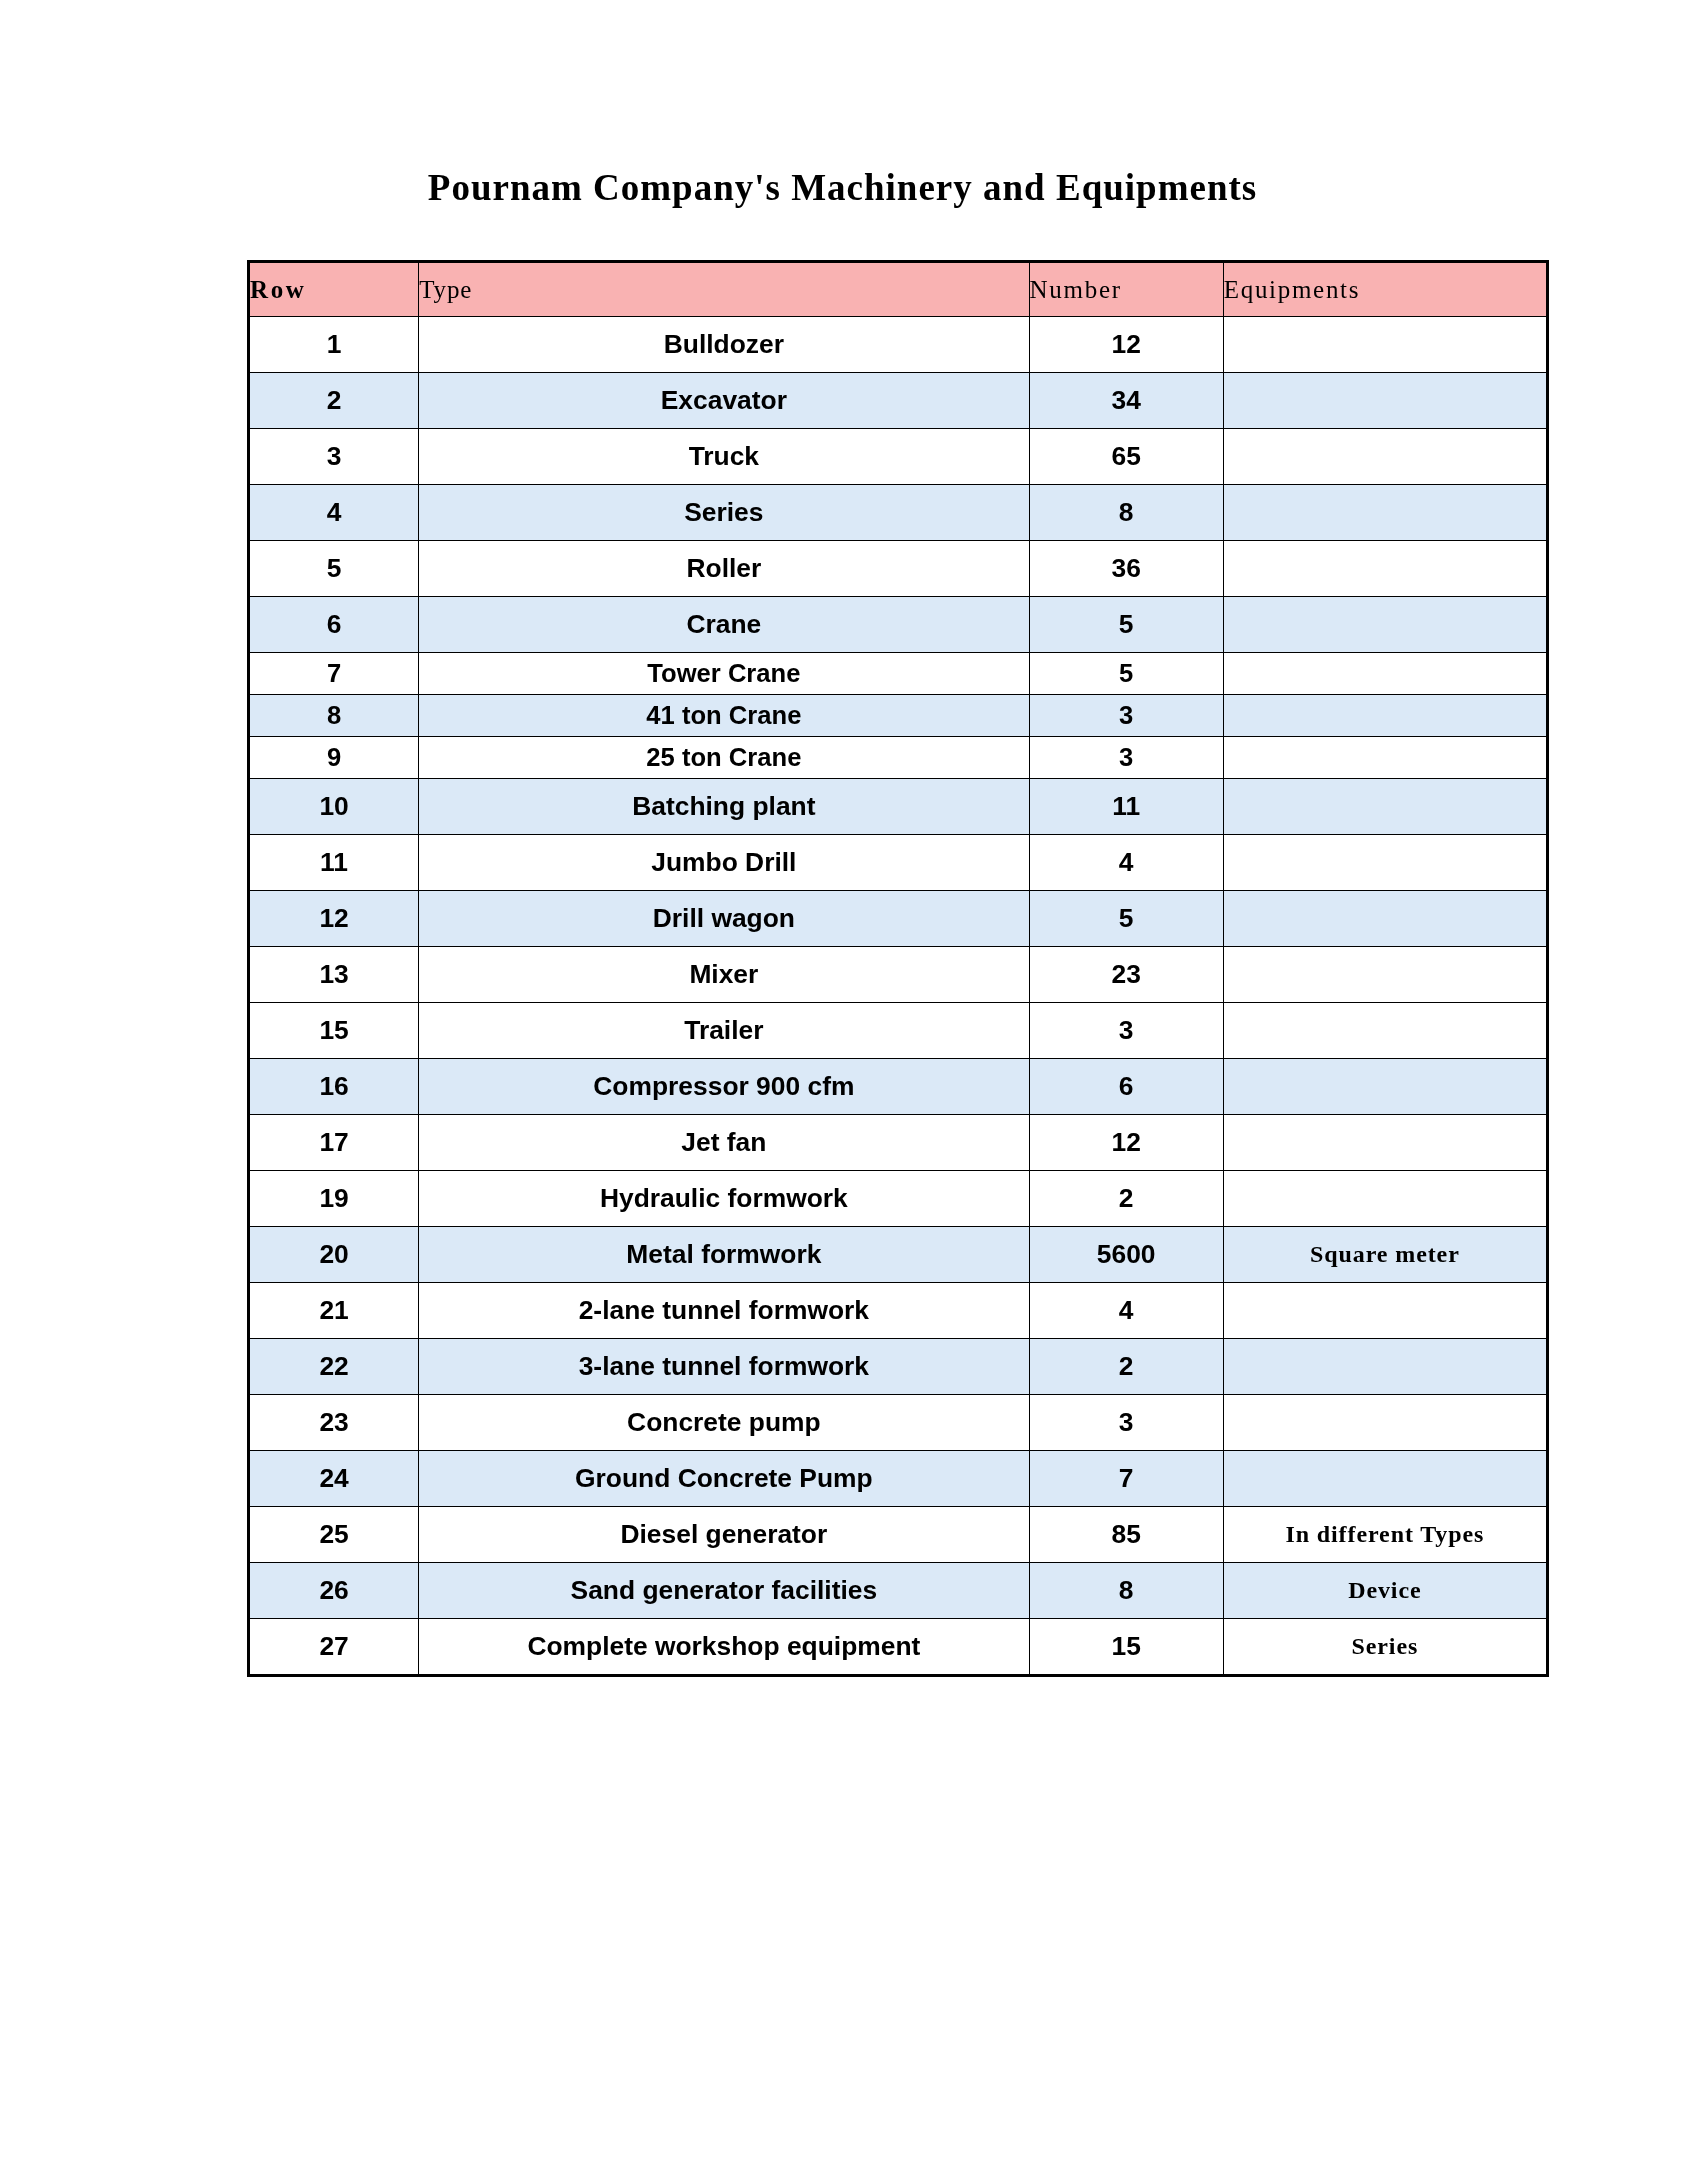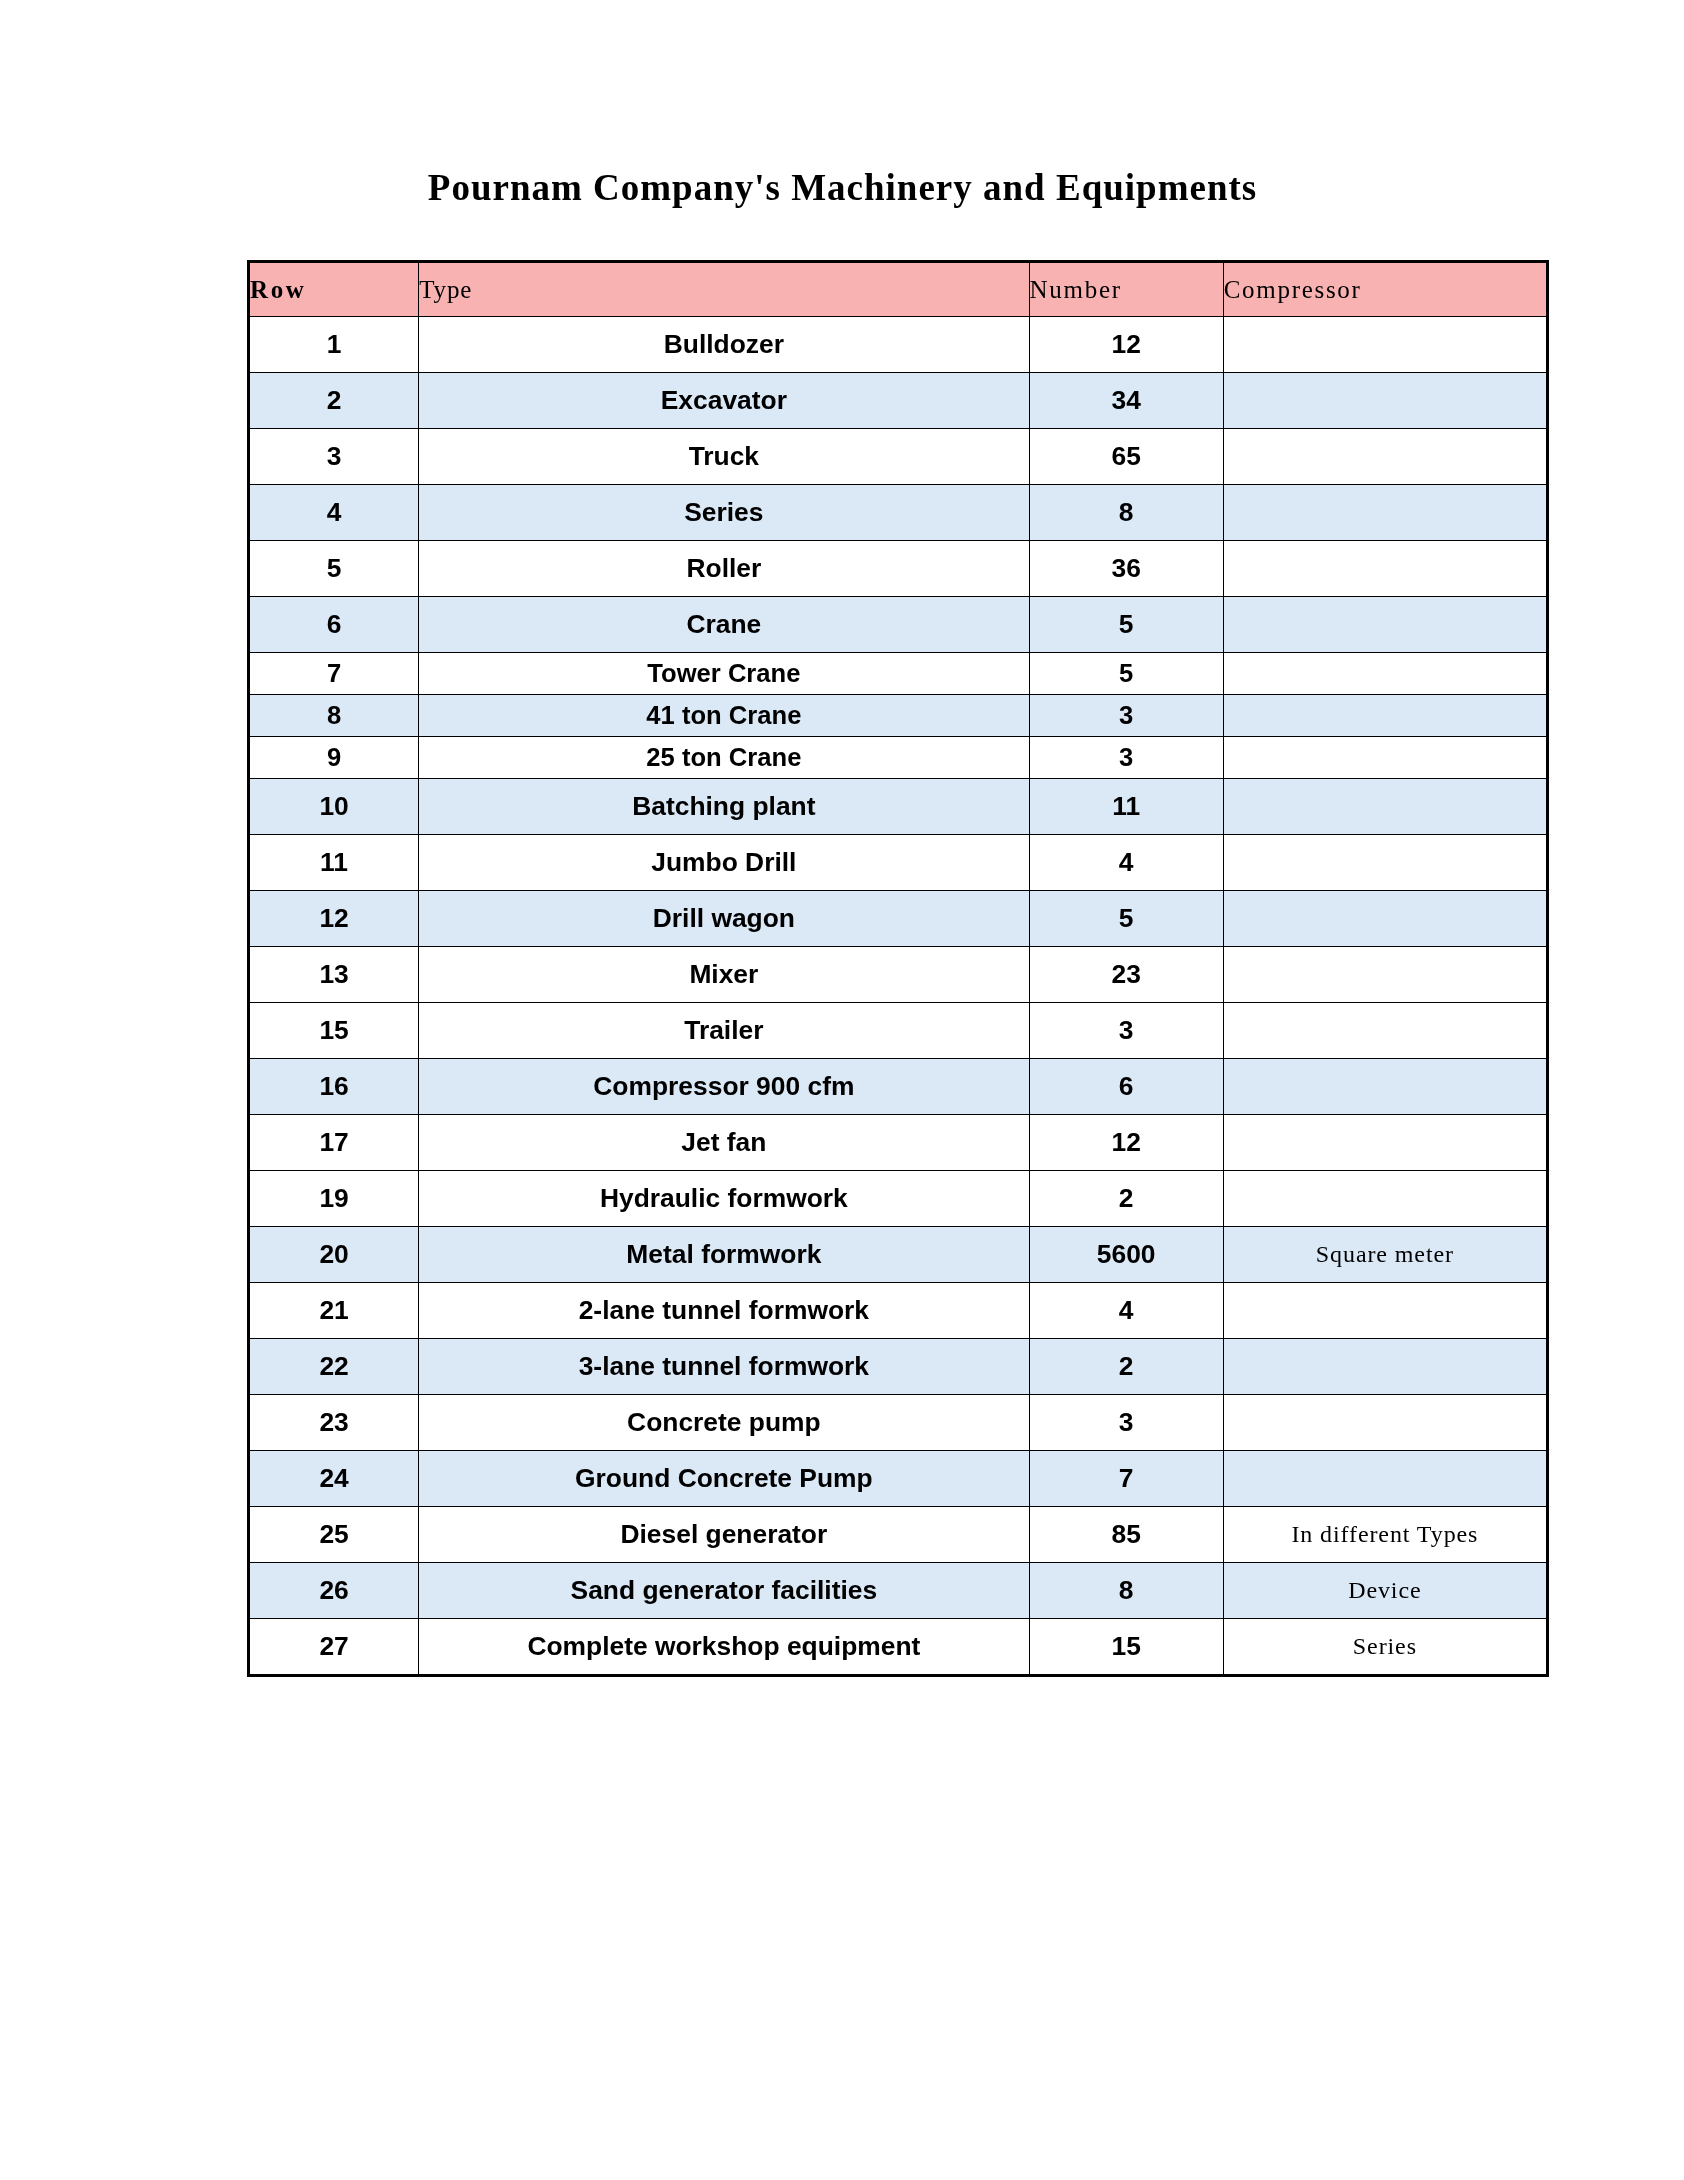--- a/index.html
+++ b/index.html
@@ -81,21 +81,21 @@
     font-weight: bold;
     font-size: 26.4px;
     height: 55px;
     background: #ffffff;
   }
   tbody tr.alt td {
     background: #dbe9f7;
   }
   tbody td.cell-desc {
     font-family: "Liberation Serif", serif;
-    font-weight: normal;
+    font-weight: bold;
     font-size: 24px;
     letter-spacing: 0.9px;
   }
   tbody tr.compact td {
     height: 41px;
     font-size: 25.6px;
   }
 </style>
 </head>
 <body>
@@ -110,21 +110,21 @@
         <col class="c-row">
         <col class="c-type">
         <col class="c-number">
         <col class="c-desc">
       </colgroup>
       <thead>
         <tr>
           <th class="th-row">Row</th>
           <th class="th-type">Type</th>
           <th class="th-number">Number</th>
-          <th class="th-desc">Compressor</th>
+          <th class="th-desc">Equipments</th>
         </tr>
       </thead>
       <tbody id="table-body">
           <tr>
             <td>1</td>
             <td>Bulldozer</td>
             <td>12</td>
             <td class="cell-desc"></td>
           </tr>
           <tr class="alt">

